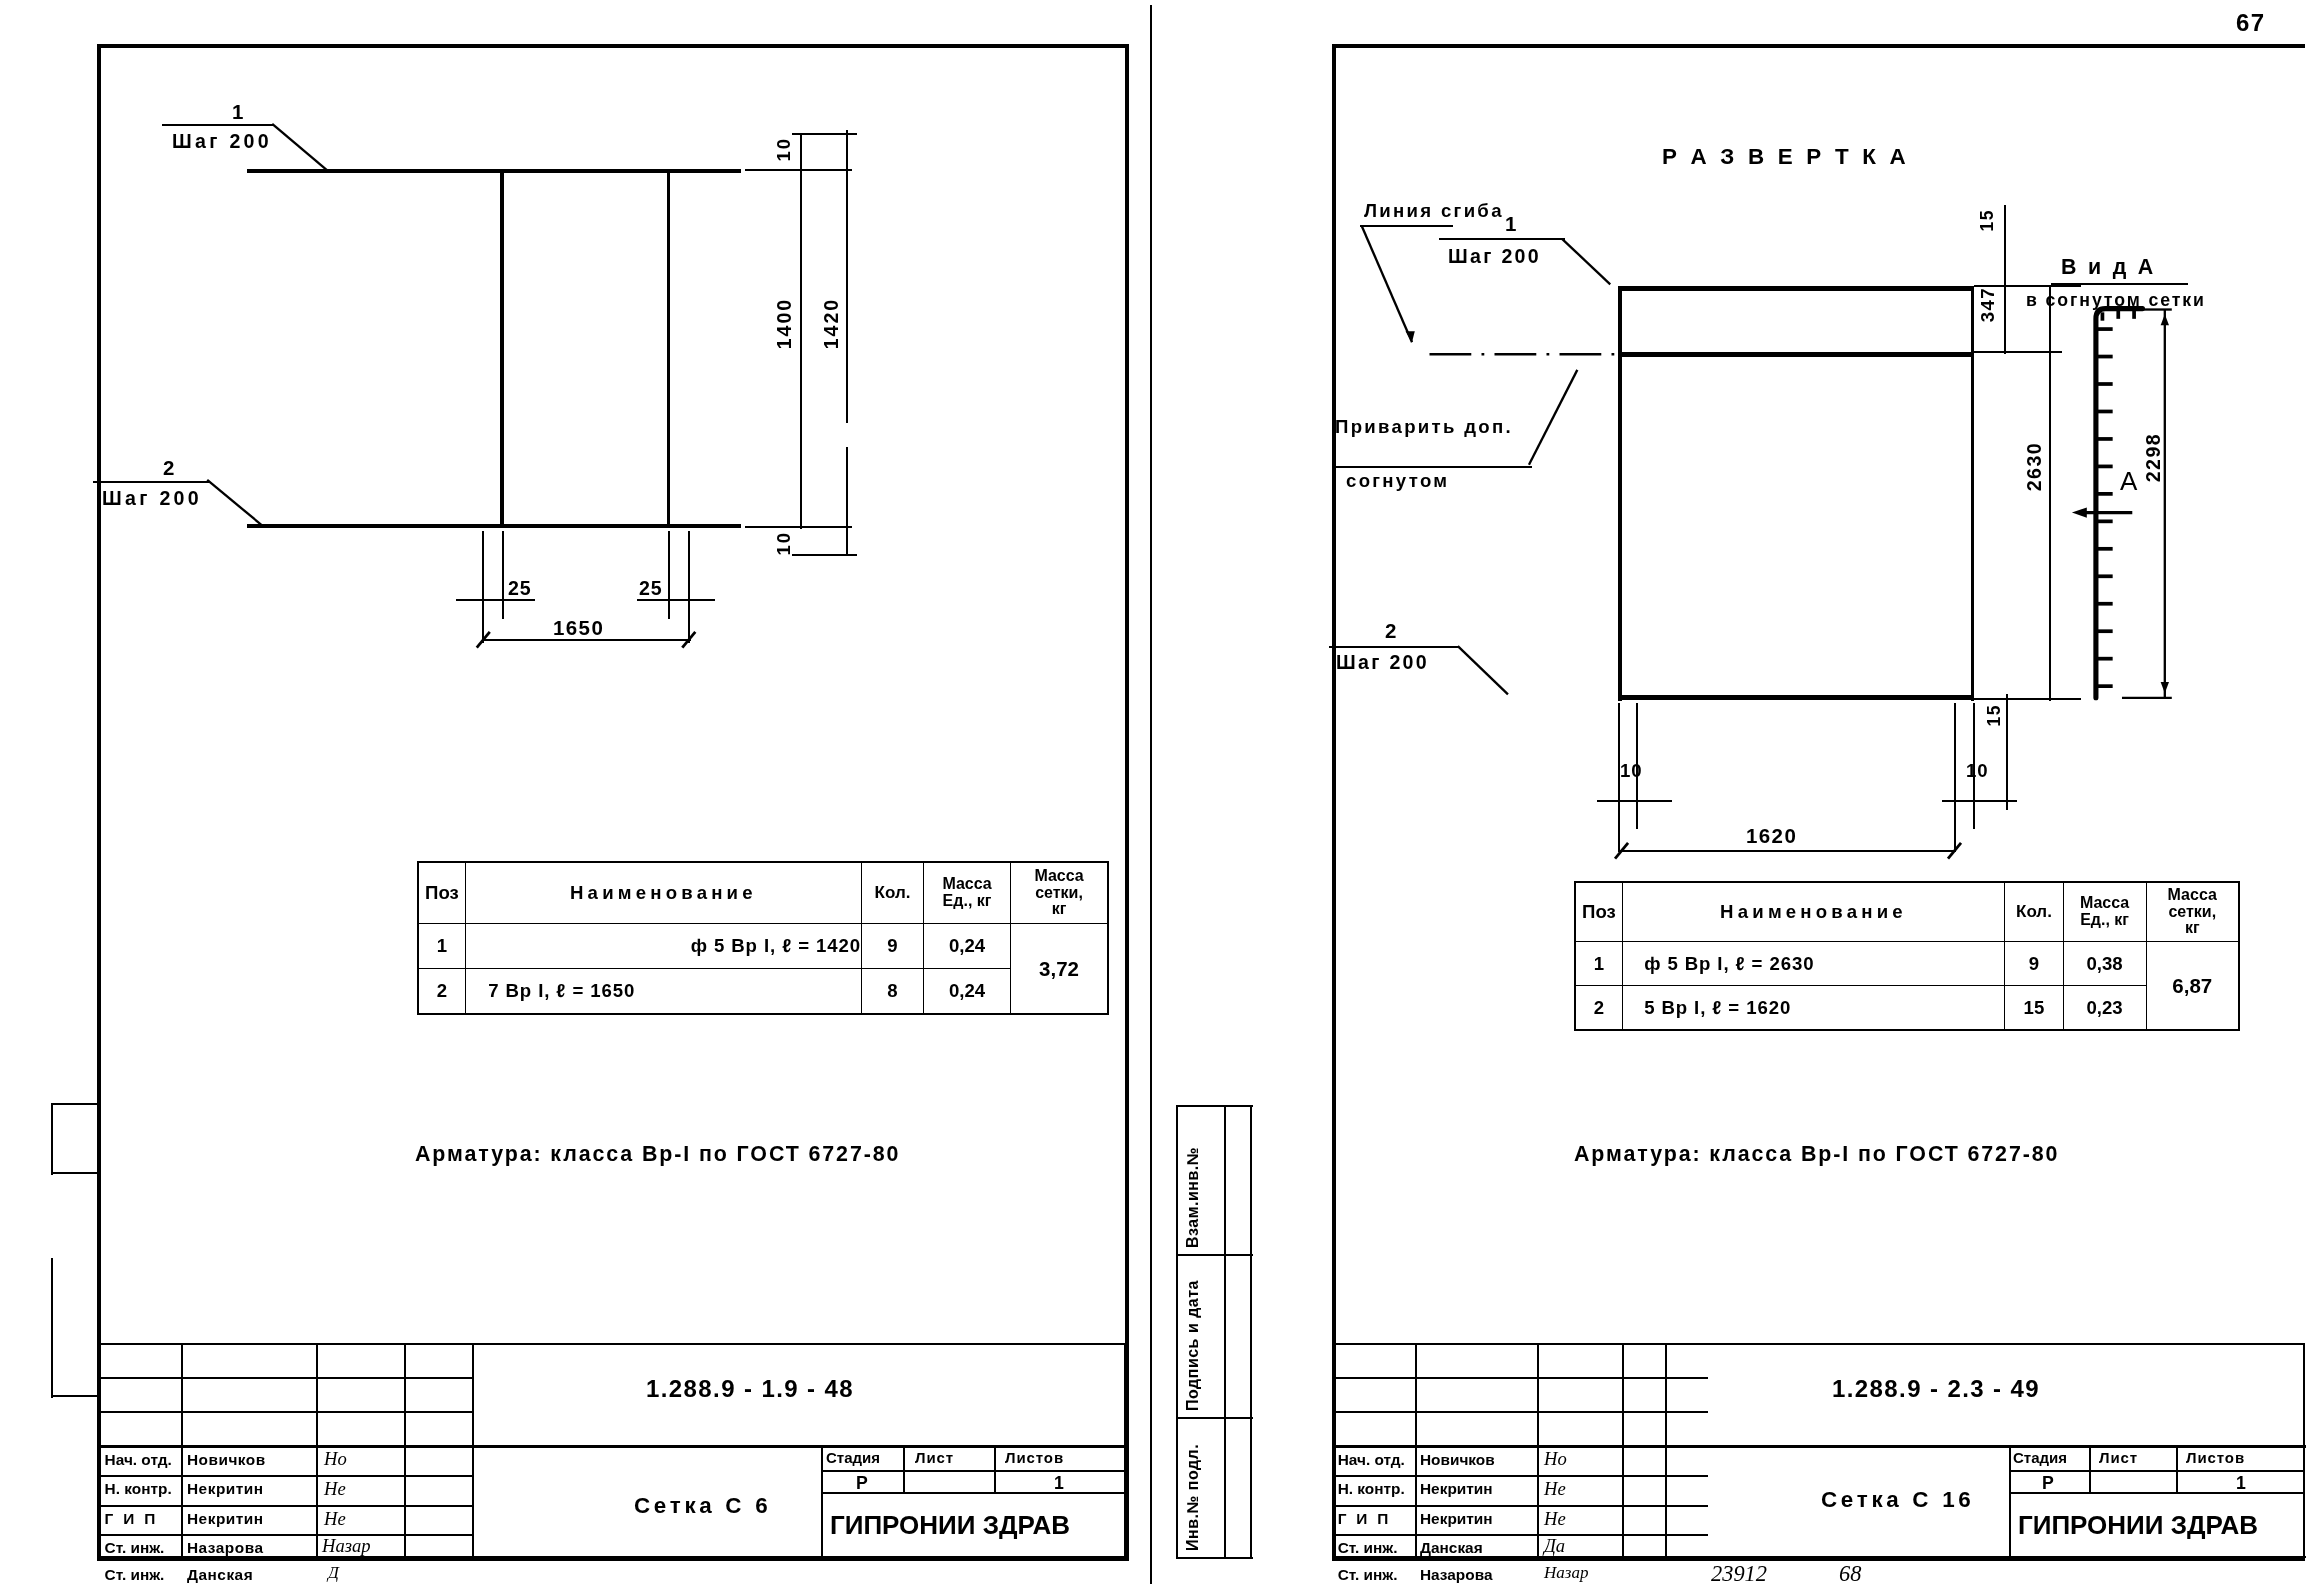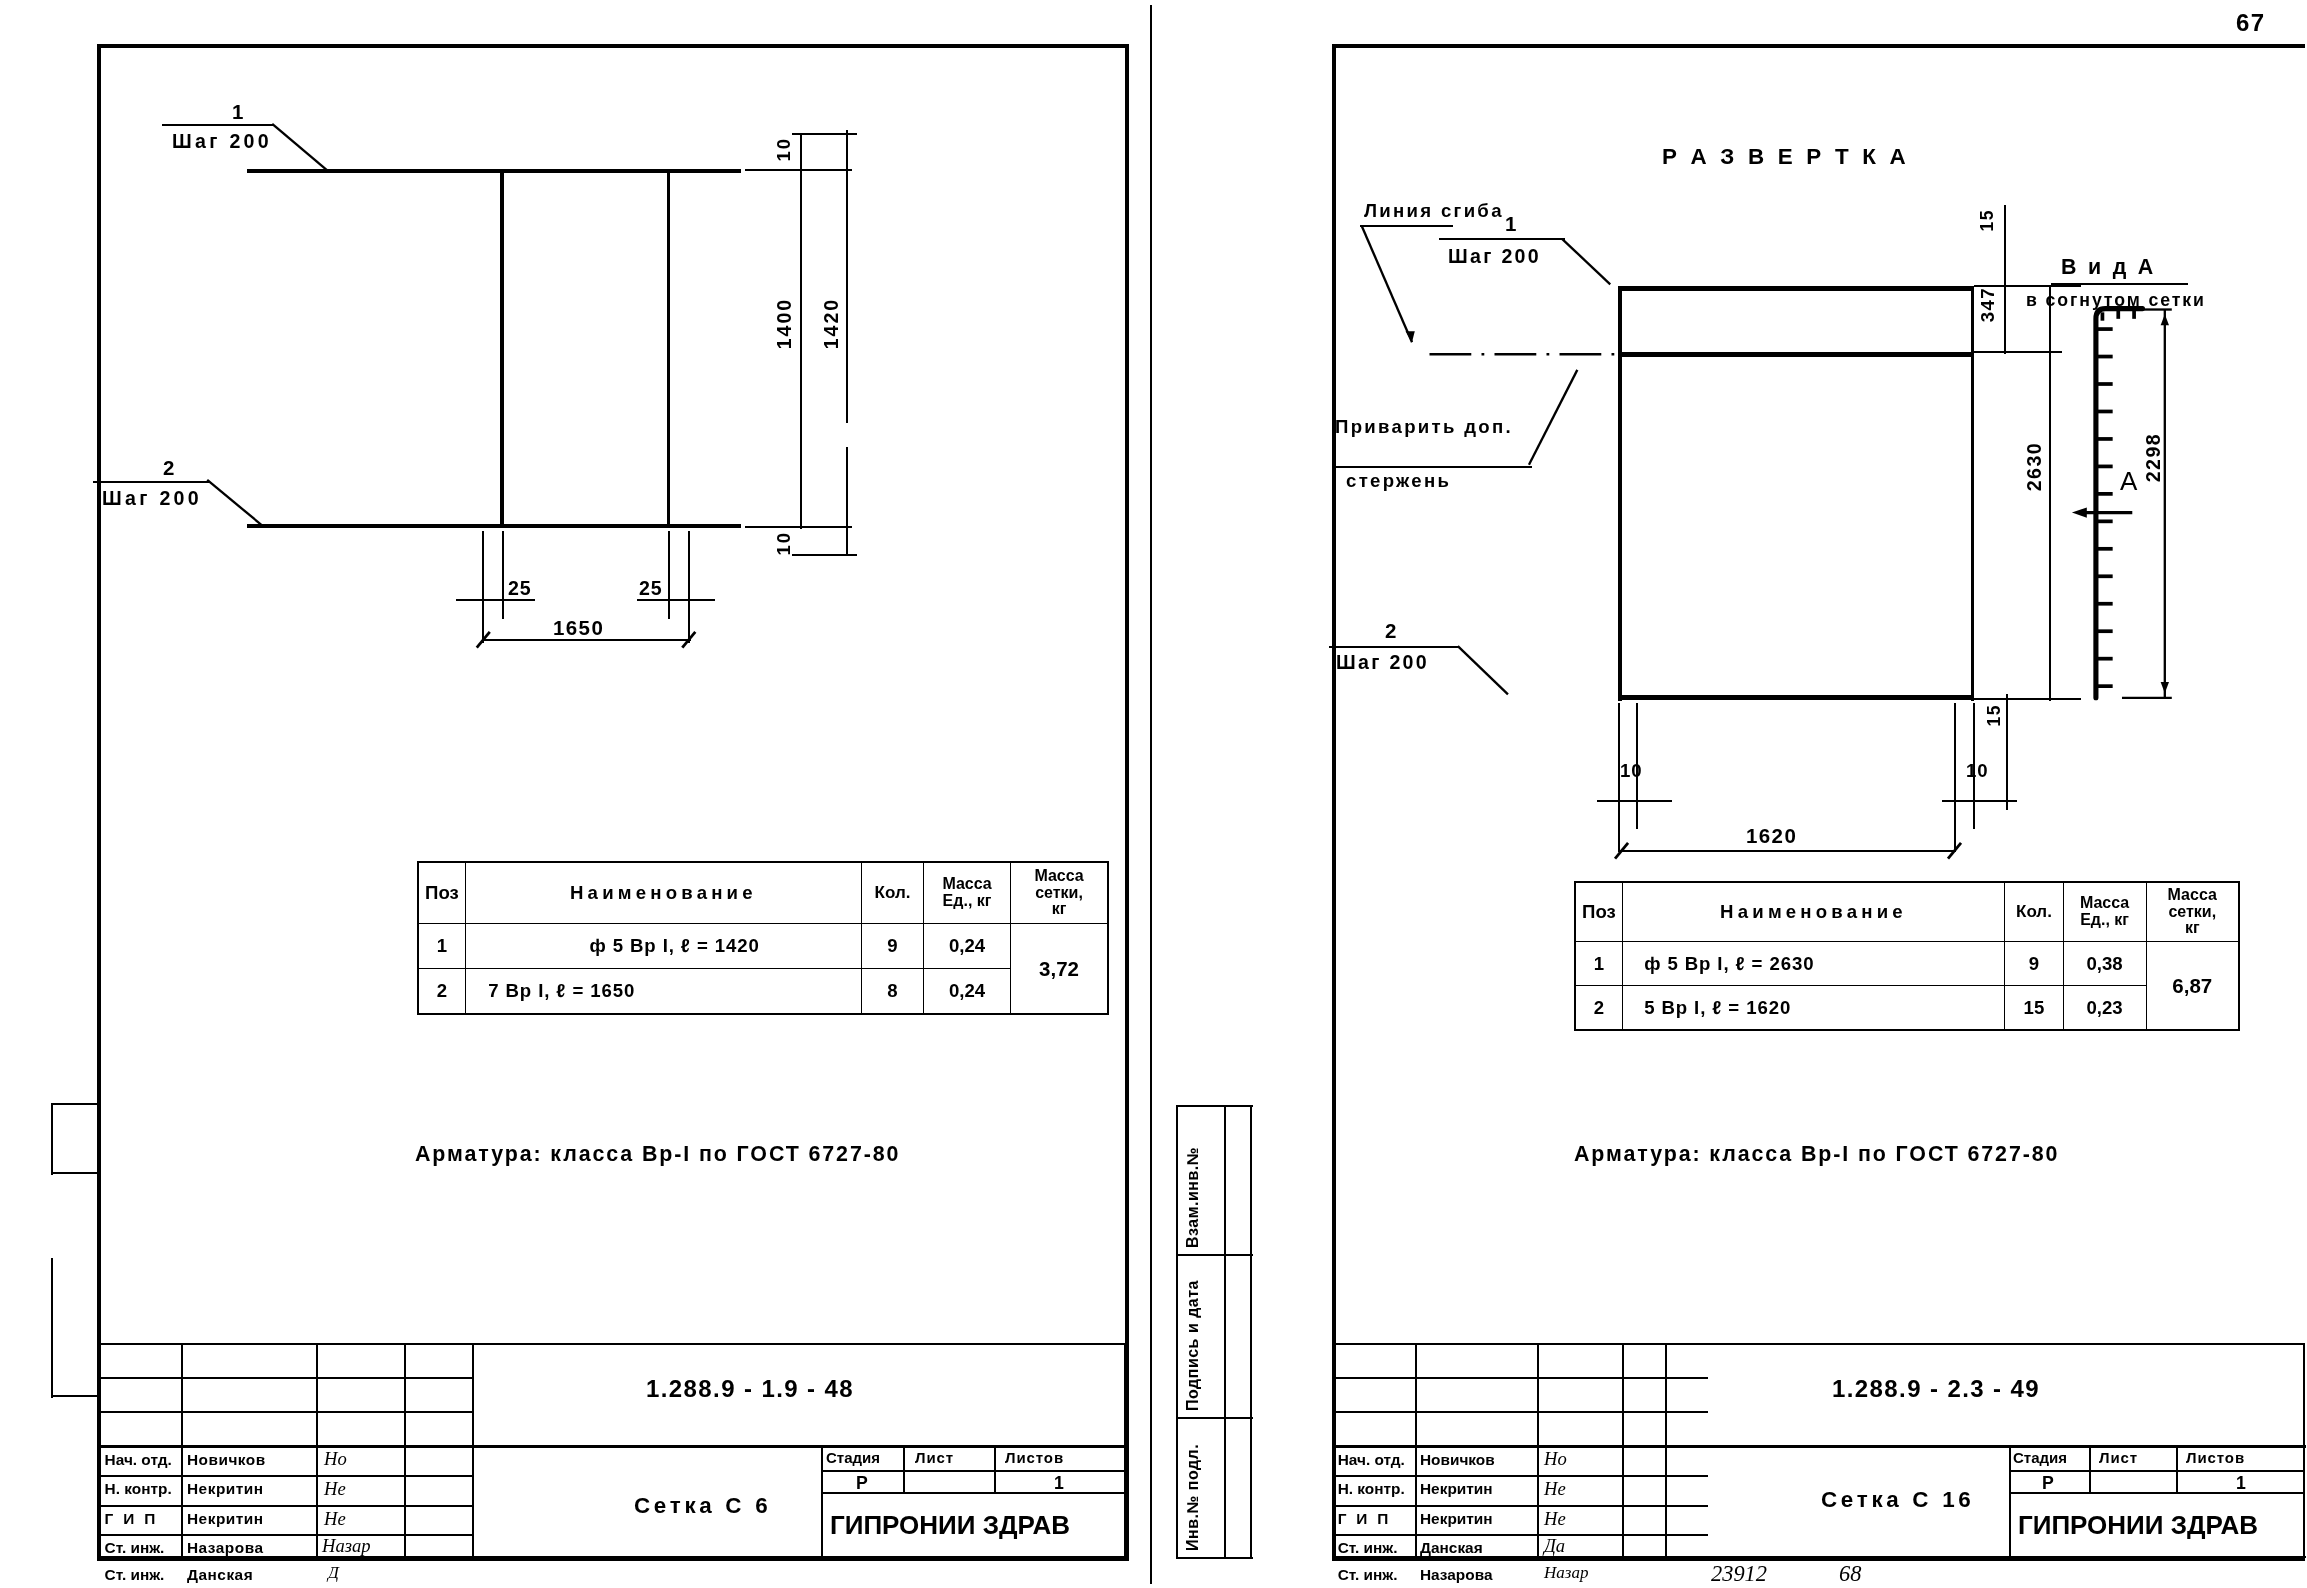--- a/index.html
+++ b/index.html
@@ -95,21 +95,21 @@
           <div>Ед., кг</div>
         </td>
         <td style="width:88px;font-size:16px;line-height:1.05;">
           <div>Масса</div>
           <div>сетки,</div>
           <div>кг</div>
         </td>
       </tr>
       <tr>
         <td style="height:44px;font-size:18.6px;">1</td>
-        <td style="font-size:18.6px;text-align:center;padding-left:22.4px;letter-spacing:0.9px;">ф 5 Вр I,     ℓ = 1420</td>
+        <td style="font-size:18.6px;text-align:right;padding-left:22.4px;letter-spacing:0.9px;">ф 5 Вр I,     ℓ = 1420</td>
         <td style="font-size:18.6px;">9</td>
         <td style="font-size:18.6px;">0,24</td>
         <td rowspan="2" style="font-size:20.5px;">3,72</td>
       </tr>
       <tr>
         <td style="height:44px;font-size:18.6px;">2</td>
         <td style="font-size:18.6px;text-align:left;padding-left:22.4px;letter-spacing:0.9px;">7 Вр I,     ℓ = 1650</td>
         <td style="font-size:18.6px;">8</td>
         <td style="font-size:18.6px;">0,24</td>
       </tr>
@@ -198,21 +198,21 @@
 
     <div class="txt" style="left:214px;top:200px;font-size:18.6px;letter-spacing:2.3px;">Линия  сгиба</div>
     <div class="ln" style="left:210px;top:225px;width:93px;height:1.9px;"></div>
     <svg class="abs" style="left:210px;top:225px;" width="65" height="126" viewBox="0 0 140 270">
       <line x1="4" y1="2" x2="112" y2="252" stroke="#000" stroke-width="5"></line>
       <polygon points="112,252 98,228 118,228" fill="#000"></polygon>
     </svg>
 
     <div class="txt" style="left:185px;top:416px;font-size:18.6px;letter-spacing:2.3px;">Приварить доп.</div>
     <div class="ln" style="left:182px;top:466px;width:200px;height:2.3px;"></div>
-    <div class="txt" style="left:196px;top:470px;font-size:18.6px;letter-spacing:2.3px;">стержень</div>
+    <div class="txt" style="left:196px;top:470px;font-size:18.6px;letter-spacing:2.3px;">согнутом</div>
     <svg class="abs" style="left:377px;top:368px;" width="56" height="100" viewBox="0 0 120 215">
       <line x1="108" y1="4" x2="4" y2="208" stroke="#000" stroke-width="5"></line>
     </svg>
 
     <div class="ln" style="left:289px;top:238px;width:126px;height:1.9px;"></div>
     <svg class="abs" style="left:410px;top:237px;" width="56" height="51" viewBox="0 0 120 110">
       <line x1="4" y1="4" x2="108" y2="102" stroke="#000" stroke-width="5"></line>
     </svg>
     <div class="txt" style="left:355px;top:212px;font-size:20.5px;">1</div>
     <div class="txt" style="left:298px;top:245px;font-size:19.6px;letter-spacing:2.3px;">Шаг 200</div>

